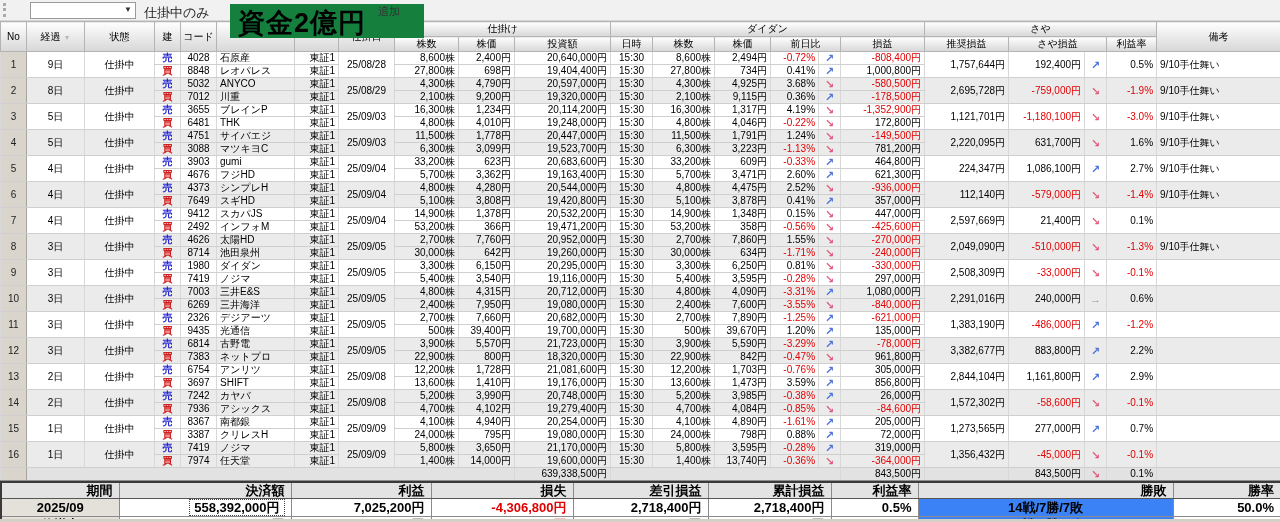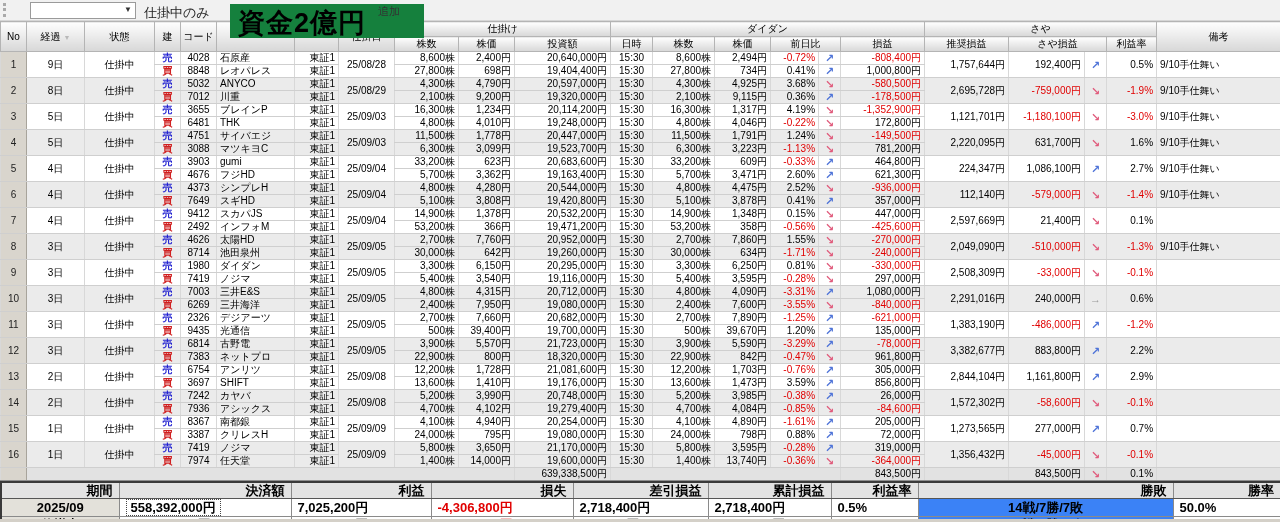--- a/index.html
+++ b/index.html
@@ -34,21 +34,21 @@
   .arrow.up{color:#4f74d8;}
   .arrow.down{color:#e05a7b;}
   .arrow.flat{color:#9a9a9a;}
   .neg{color:#e00000;}
   tr.totals td{background:#e2e2e2;border-bottom:1px solid #8f8f8f;}
   
   table.summary{border-collapse:collapse;table-layout:fixed;width:1280px;font-size:13px;border:2px solid #3a3a3a;}
   table.summary td{border:1px solid #8a8a8a;height:15px;line-height:15px;padding:0 6px;white-space:nowrap;overflow:hidden;font-weight:bold;}
   tr.s-head td{background:#e3e3e3;text-align:right;border-bottom:1px solid #555;}
   td.s-period{background:#e3e1da;text-align:center;}
-  td.s-val{background:#fff;}
+  td.s-val{text-align:right;background:#fff;}
   td.s-center{text-align:center;background:#3b82f6;font-weight:bold;}
   .focus-box{display:inline-block;border:1px dotted #444;padding:0 4px;}
   .bottom-strip{position:absolute;left:0;right:0;bottom:0;height:3px;background:#d4d0c8;}
 </style>
 </head>
 <body>
 
 <div class="toolbar">
   <span class="grip"></span>
   <span class="combo">

